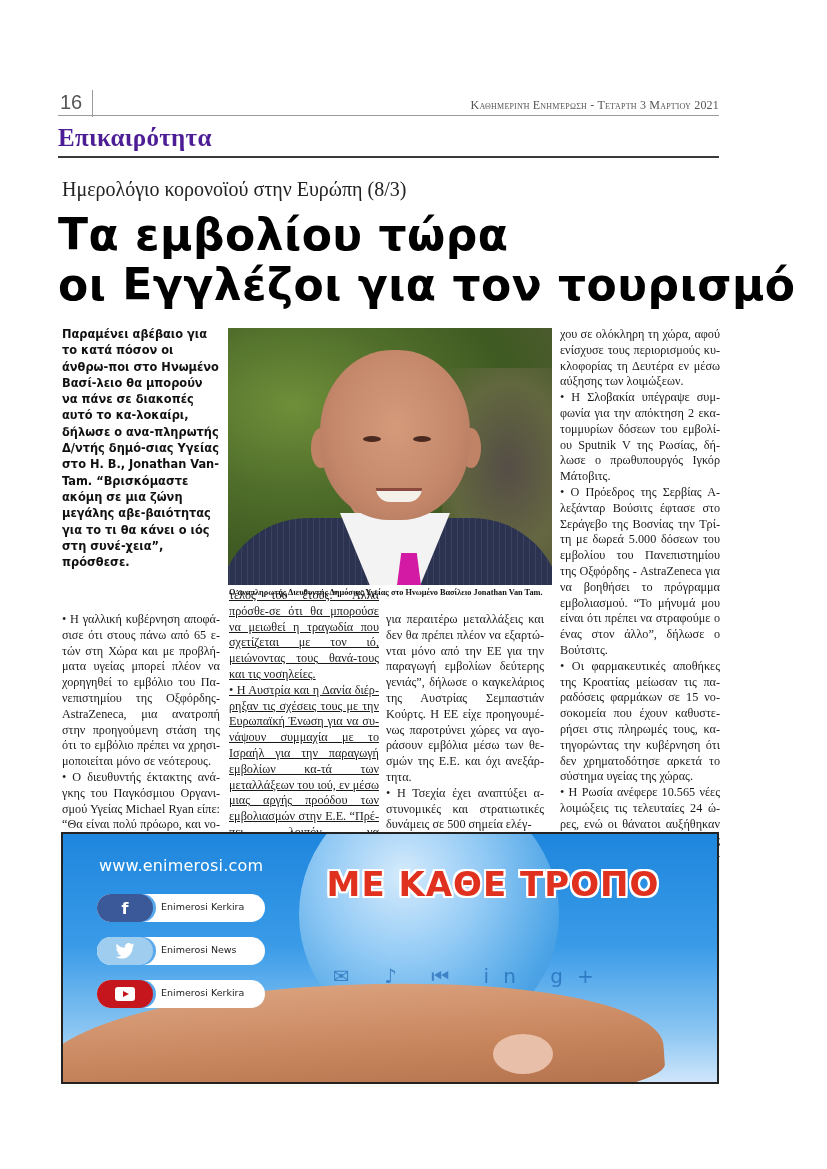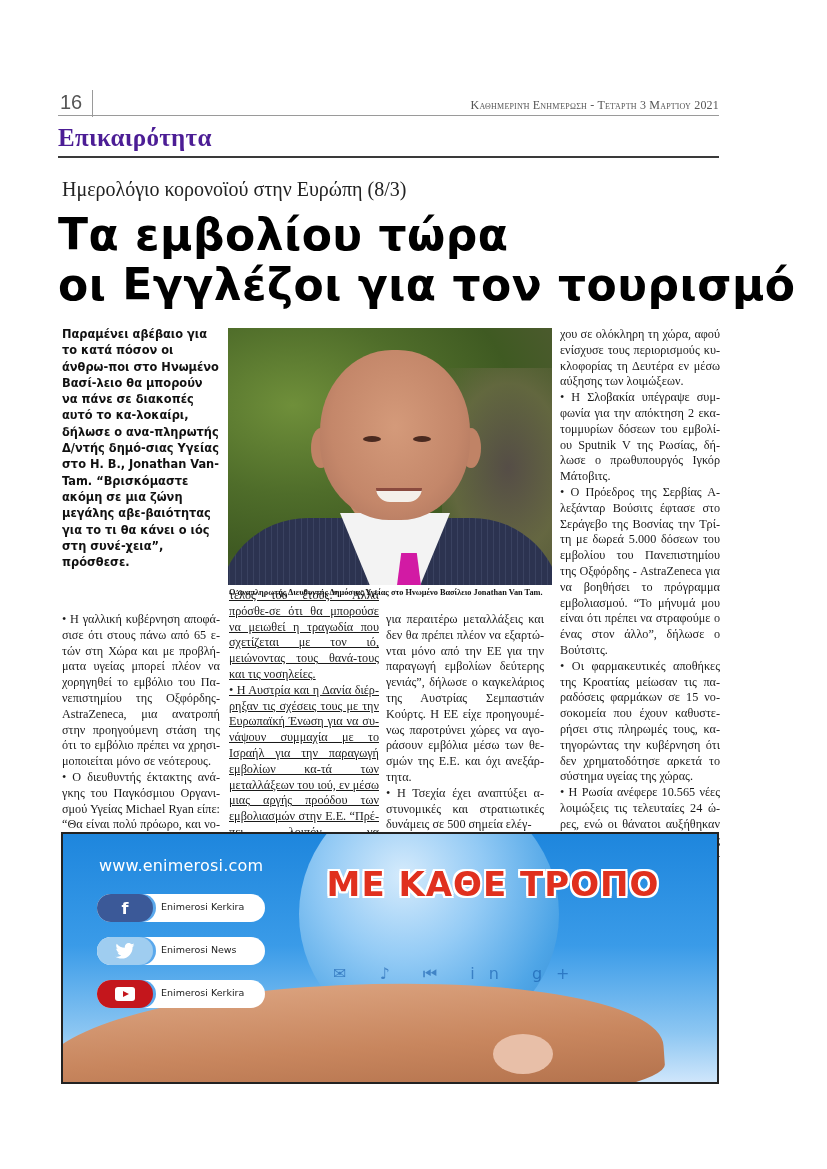--- a/index.html
+++ b/index.html
@@ -49,21 +49,21 @@
   .social .badge { position: absolute; left: 0; top: 0; width: 56px; height: 28px; border-radius: 14px; display: flex; align-items: center; justify-content: center; color: #fff; font-family: "DejaVu Sans", sans-serif; font-weight: bold; font-size: 16px; box-shadow: 3px 0 0 #5aa8ec; }
   .social .label { position: absolute; left: 64px; top: 7px; font-family: "DejaVu Sans", sans-serif; font-size: 9.5px; color: #222; }
   .social-fb { top: 60px; } .social-fb .badge { background: #3b5998; }
   .social-tw { top: 103px; } .social-tw .badge { background: #9fcdf0; }
   .social-yt { top: 146px; } .social-yt .badge { background: #c4161c; }
   .yt-play { width: 20px; height: 14px; background: #fff; border-radius: 3px; position: relative; }
   .yt-play::after { content: ""; position: absolute; left: 8px; top: 4px; border-left: 6px solid #c4161c; border-top: 3px solid transparent; border-bottom: 3px solid transparent; }
 
   .globe { position: absolute; left: 236px; top: -50px; width: 260px; height: 260px; border-radius: 50%;
     background: radial-gradient(circle at 40% 35%, #e8f5ff 0%, #9fd1f7 35%, #4ea5e6 70%, #2a80cc 100%); opacity: 0.9; }
-  .globe-icons { position: absolute; left: 270px; top: 130px; font-family: "DejaVu Sans", sans-serif; font-size: 16px; color: rgba(20,90,170,0.6); letter-spacing: 14px; }
+  .globe-icons { position: absolute; left: 270px; top: 130px; font-family: "DejaVu Sans", sans-serif; font-size: 20px; color: rgba(20,90,170,0.6); letter-spacing: 14px; }
   .hand { position: absolute; left: -20px; top: 150px; width: 620px; height: 130px; background: linear-gradient(180deg, #d9a07c 0%, #c8865e 50%, #b06f4a 100%); border-radius: 60% 80% 40% 20% / 70% 90% 30% 20%; transform: rotate(-4deg); }
   .hand-thumb { position: absolute; left: 430px; top: 200px; width: 60px; height: 40px; background: #e8bfa8; border-radius: 50%; }
   .ad-title { position: absolute; left: 250px; top: 30px; width: 360px; text-align: center; font-family: "DejaVu Sans", sans-serif; font-weight: bold; font-size: 34px; line-height: 40px; color: #e0301e; letter-spacing: 1px;
     text-shadow: -2px -2px 0 #fff, 2px -2px 0 #fff, -2px 2px 0 #fff, 2px 2px 0 #fff, 0 2px 0 #fff, 0 -2px 0 #fff, 2px 0 0 #fff, -2px 0 0 #fff; }
   .ad-title span { display: block; }
 </style>
 </head>
 <body>
 
 <div class="page-header">

